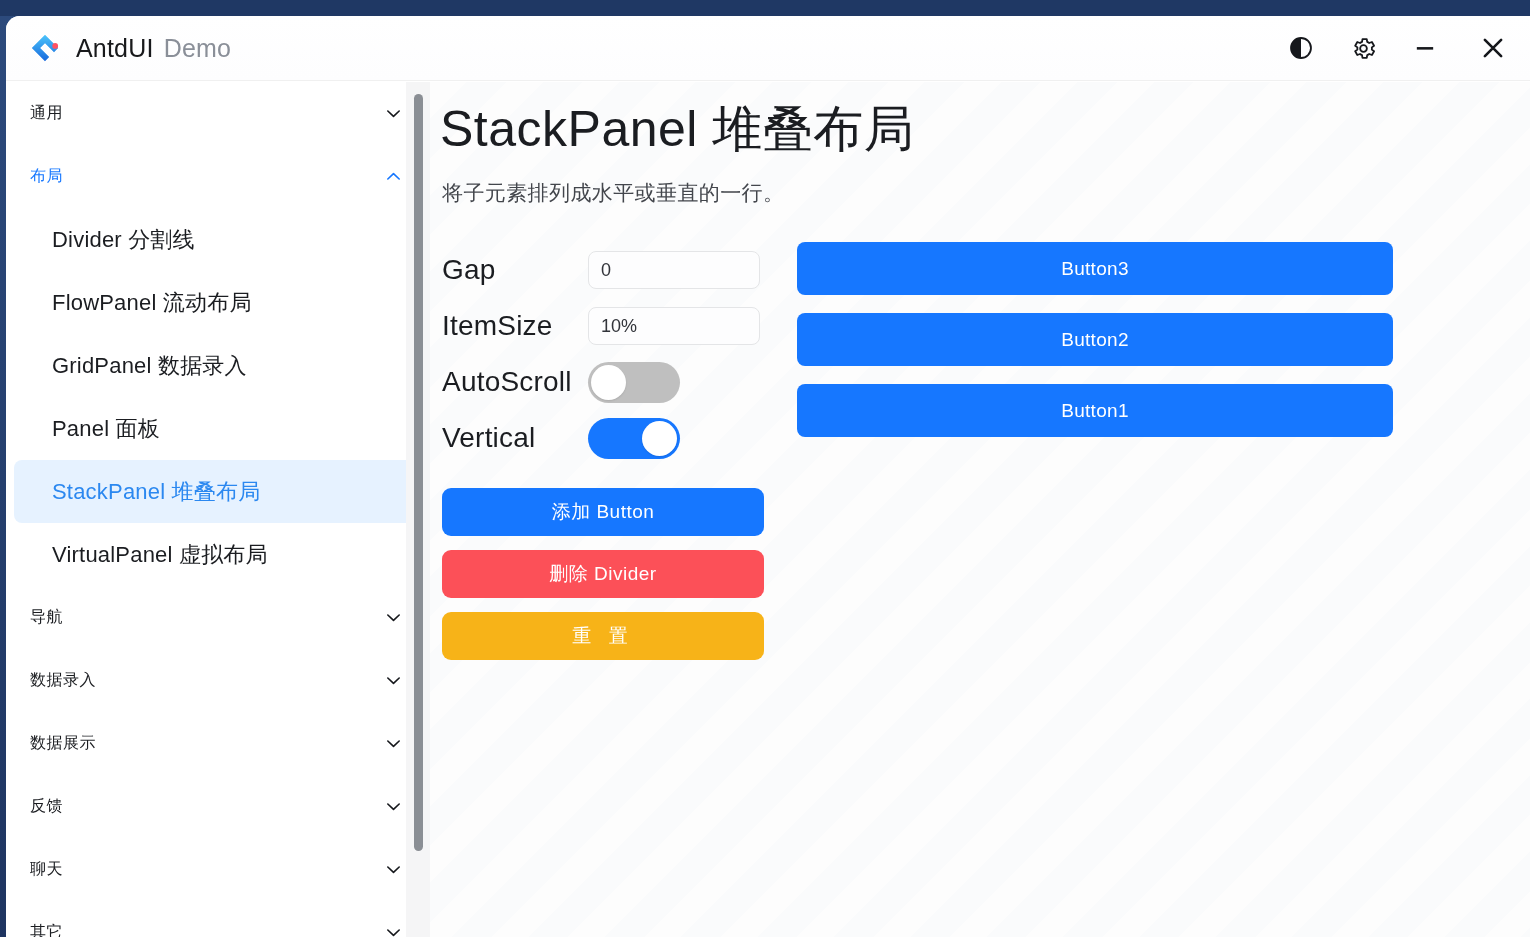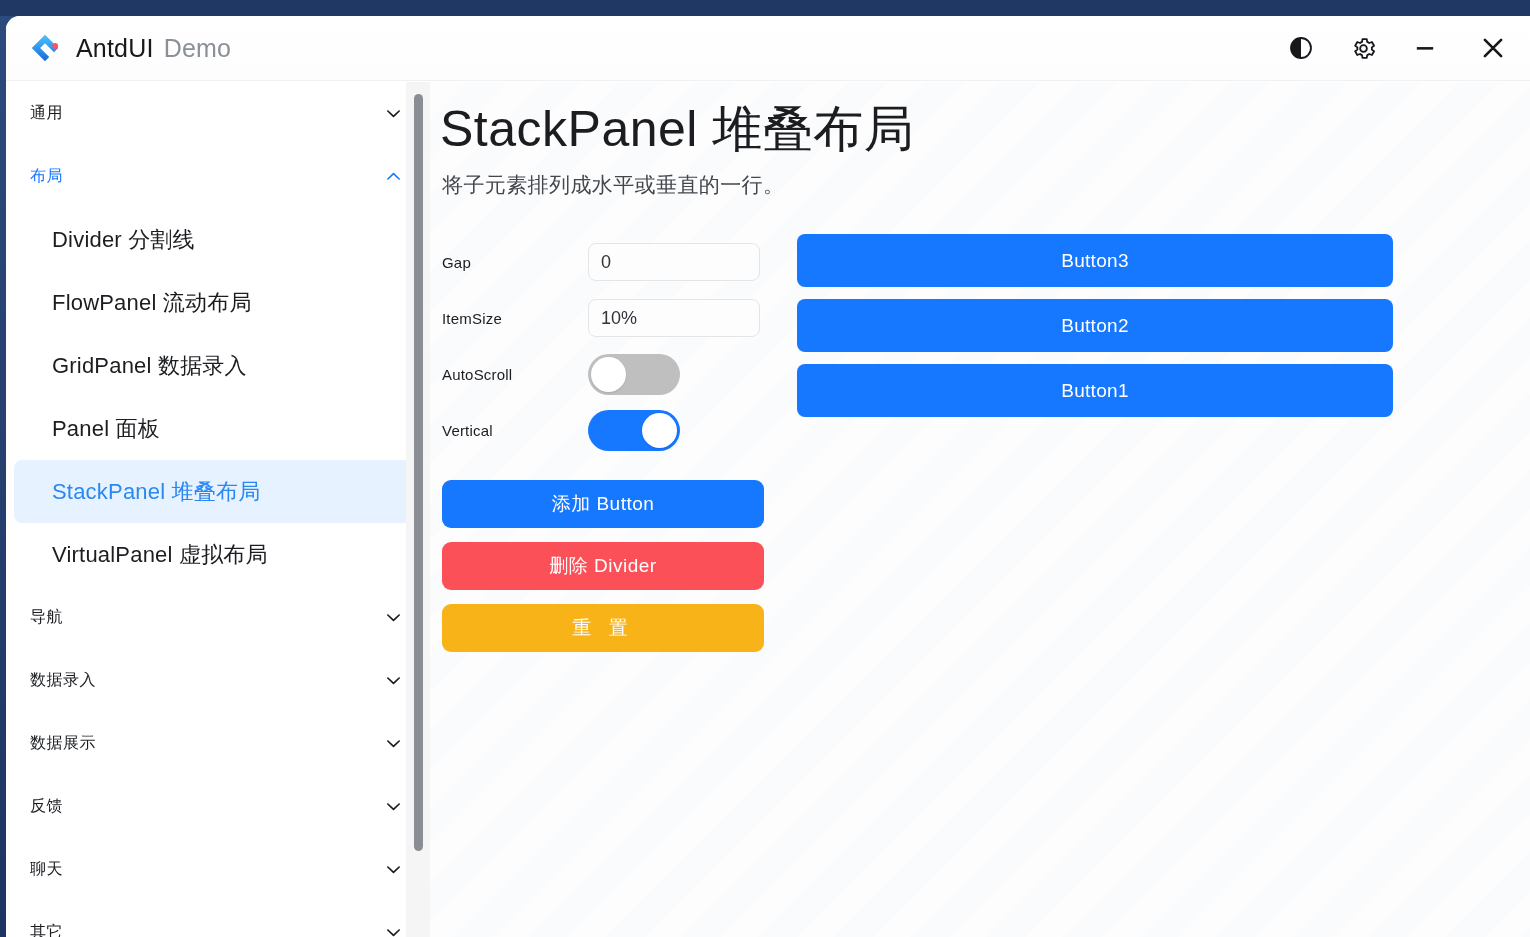--- a/index.html
+++ b/index.html
@@ -184,21 +184,21 @@
   }
   #page-title {
     margin: 18px 0 0 10px;
     font-size: 50px;
     font-weight: 400;
     color: #1b1d21;
     letter-spacing: .5px;
     line-height: 1.18;
   }
   #page-subtitle {
-    margin: 12px 0 0 12px;
+    margin: 20px 0 0 12px;
     font-size: 21px;
     color: #43464c;
     letter-spacing: .4px;
   }
 
   #demo-area {
     display: flex;
     margin-top: 35px;
     padding-left: 12px;
   }
@@ -209,21 +209,21 @@
     flex: none;
   }
   .ctl-row {
     display: flex;
     align-items: center;
     height: 56px;
   }
   .ctl-label {
     width: 146px;
     flex: none;
-    font-size: 15px;
+    font-size: 28px;
     color: #1b1d21;
     letter-spacing: .2px;
   }
   .ctl-input {
     width: 172px;
     height: 38px;
     box-sizing: border-box;
     border: 1px solid #e4e5e7;
     border-radius: 8px;
     background: #fdfdfe;
@@ -283,21 +283,21 @@
   }
   .stack-btn {
     height: 53px;
     background: #1677ff;
     color: #ffffff;
     border: none;
     border-radius: 8px;
     font-size: 19px;
     font-family: "Liberation Sans", sans-serif;
     cursor: pointer;
-    margin-bottom: 12px;
+    margin-bottom: 18px;
     letter-spacing: .3px;
   }
 </style>
 </head>
 <body>
 
 <div id="app-window">
   <div id="window-surface">
 
     <div id="titlebar">

